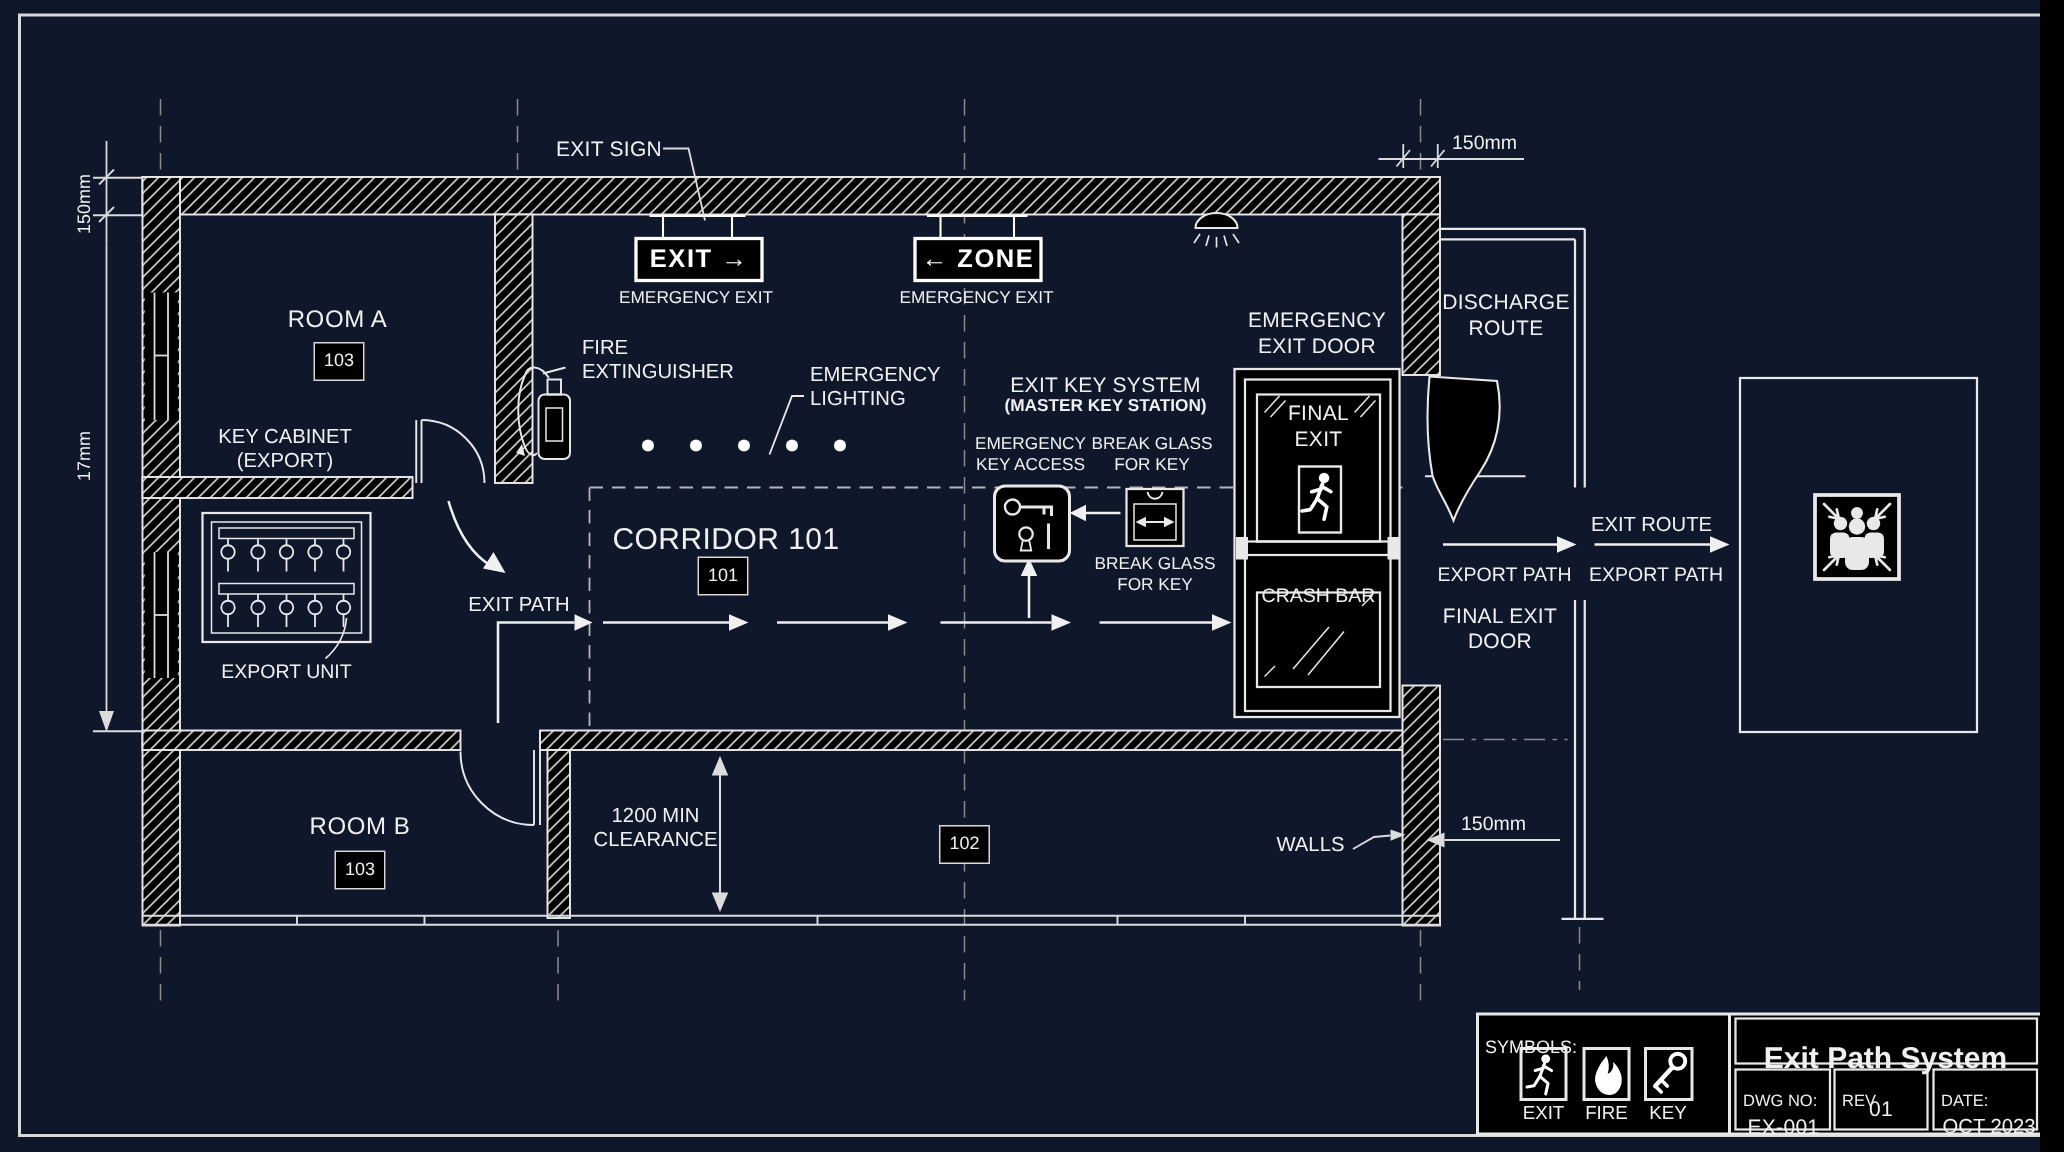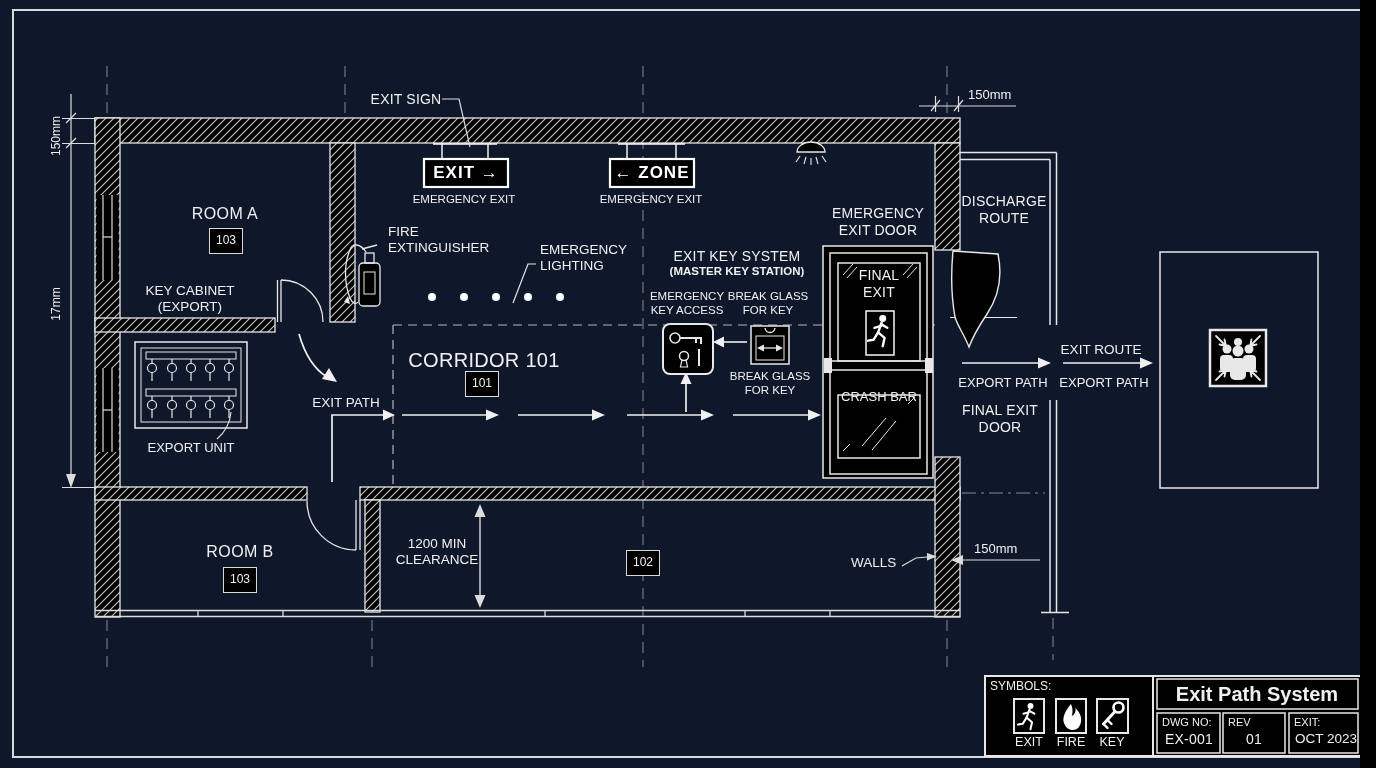--- a/index.html
+++ b/index.html
@@ -16,21 +16,21 @@
   .t13{font-size:13px;}
   .t135{font-size:13.5px;}
   .t14{font-size:14px;letter-spacing:.2px;}
   .t15{font-size:20px;letter-spacing:.3px;}
   .t16{font-size:16px;letter-spacing:.4px;}
   .badge{position:absolute;transform:translateX(-50%);border:1.5px solid #d9d9d9;
          background:#000;color:#f0f0f0;font-size:12px;line-height:15px;height:16px;
          padding:4px 6px;}
   .signtext{position:absolute;transform:translateX(-50%);color:#fff;font-weight:bold;
             font-size:17px;letter-spacing:1px;white-space:nowrap;}
-  .tb{position:absolute;color:#f0f0f0;}
+  .tb{position:absolute;color:#f0f0f0;margin-top:12px;}
   .tb-title{font-size:20px;font-weight:bold;transform:translateX(-50%);white-space:nowrap;}
 </style>
 </head>
 <body>
 
 <div id="stage">
 
 <svg id="linework" width="1376" height="768" viewBox="0 0 1376 768">
   <defs>
     <pattern id="hatch" patternUnits="userSpaceOnUse" width="8" height="8">
@@ -419,16 +419,16 @@
 
 <div class="tb t12" style="left:990px;top:679px;">SYMBOLS:</div>
 <div class="lbl" style="left:1029px;top:735px;font-size:12.5px;">EXIT</div>
 <div class="lbl" style="left:1071px;top:735px;font-size:12.5px;">FIRE</div>
 <div class="lbl" style="left:1112px;top:735px;font-size:12.5px;">KEY</div>
 <div class="tb tb-title" style="left:1257px;top:683px;">Exit Path System</div>
 <div class="tb" style="left:1162px;top:716px;font-size:11px;">DWG NO:</div>
 <div class="tb t14" style="left:1165px;top:731px;">EX-001</div>
 <div class="tb" style="left:1228px;top:716px;font-size:11px;">REV</div>
 <div class="lbl t14" style="left:1254px;top:731px;">01</div>
-<div class="tb" style="left:1294px;top:716px;font-size:11px;">EXIT:</div>
+<div class="tb" style="left:1294px;top:716px;font-size:11px;">DATE:</div>
 <div class="tb" style="left:1295px;top:731px;font-size:13.5px;">OCT 2023</div>
 
 </div>
 
 </body></html>

